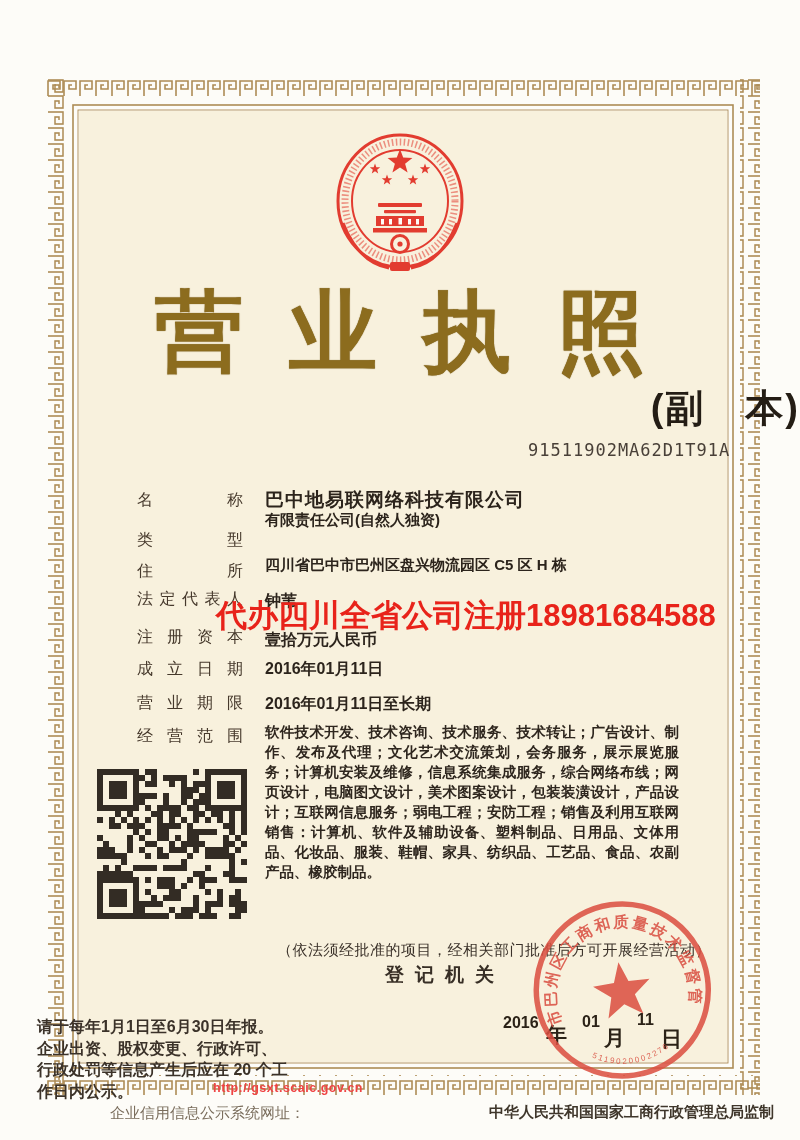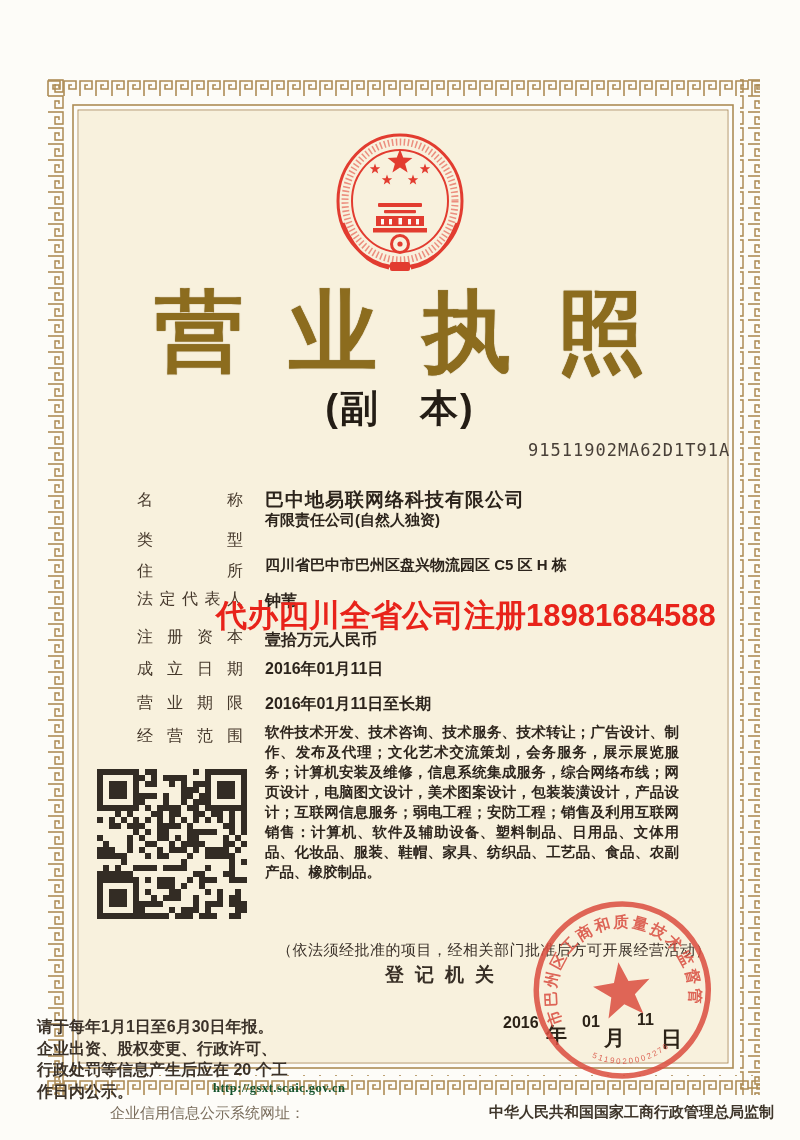--- a/index.html
+++ b/index.html
@@ -9,21 +9,21 @@
   
   #frame{position:absolute;left:46px;top:78px;width:714px;height:1017px;z-index:1;}
 
   
   #emblem{position:absolute;left:333px;top:131px;width:134px;height:148px;z-index:10;}
 
   
   #title{position:absolute;left:0;top:288px;width:800px;display:flex;justify-content:center;gap:46px;z-index:10;}
   #title span{font-size:88px;font-weight:700;color:#8c6c1e;line-height:1;text-shadow:0 0 1px #6f5414;}
 
-  #subtitle{position:absolute;left:0;top:383px;width:800px;text-align:center;font-size:38px;font-weight:600;color:#241d15;z-index:10;letter-spacing:2px;}
+  #subtitle{position:absolute;left:0;top:383px;width:800px;text-align:right;font-size:38px;font-weight:600;color:#241d15;z-index:10;letter-spacing:2px;}
 
   #cc-label{position:absolute;left:347px;top:430px;font-size:17px;letter-spacing:5px;color:#5a4a35;font-weight:600;z-index:10;}
   #cc-code{position:absolute;left:528px;top:440px;font-size:17px;font-family:"DejaVu Sans Mono",monospace;color:#494038;letter-spacing:1px;z-index:10;}
 
   
   .flabel{position:absolute;left:137px;width:106px;color:#46392c;font-size:16px;font-weight:500;
           text-align:justify;text-align-last:justify;z-index:10;}
   .fval{position:absolute;left:265px;color:#2c241c;font-weight:700;white-space:nowrap;z-index:10;}
   #lb-name{top:490px}   #v-name{top:487px;font-size:19px;letter-spacing:1px}
   #lb-type{top:530px}   #v-type{top:511px;font-size:15px}
@@ -49,22 +49,22 @@
   #dt-m {left:582px;top:1013px;font-size:16px}
   #dt-mu{left:604px;top:1024px;font-size:21px;font-weight:600}
   #dt-d {left:637px;top:1011px;font-size:16px}
   #dt-du{left:661px;top:1025px;font-size:21px;font-weight:600}
 
   #seal{position:absolute;left:530px;top:896px;width:184px;height:184px;z-index:20;opacity:.86;transform:rotate(-8deg);}
 
   #notice{position:absolute;left:37px;top:1016px;width:310px;z-index:25;}
   #notice div{font-size:16px;font-weight:700;color:#3b3229;line-height:21.5px;white-space:nowrap;}
 
-  #url{position:absolute;left:213px;top:1081px;font-size:12.5px;font-weight:700;font-family:Liberation Serif, serif;
-       color:#14532d;letter-spacing:.5px;z-index:25;}
+  #url{position:absolute;left:213px;top:1081px;font-size:12.5px;font-weight:700;font-family:Liberation Sans, sans-serif;
+       color:#ef4444;letter-spacing:.5px;z-index:25;}
   #foot-left{position:absolute;left:110px;top:1104px;font-size:15px;color:#7a6d5c;font-weight:500;z-index:10;}
   #foot-right{position:absolute;left:489px;top:1103px;font-size:15px;color:#3f362b;font-weight:600;z-index:10;}
 </style>
 </head>
 <body>
 
 <div id="doc">
 
   <svg id="frame" viewBox="0 0 714 1017" aria-hidden="true">
     <defs>

